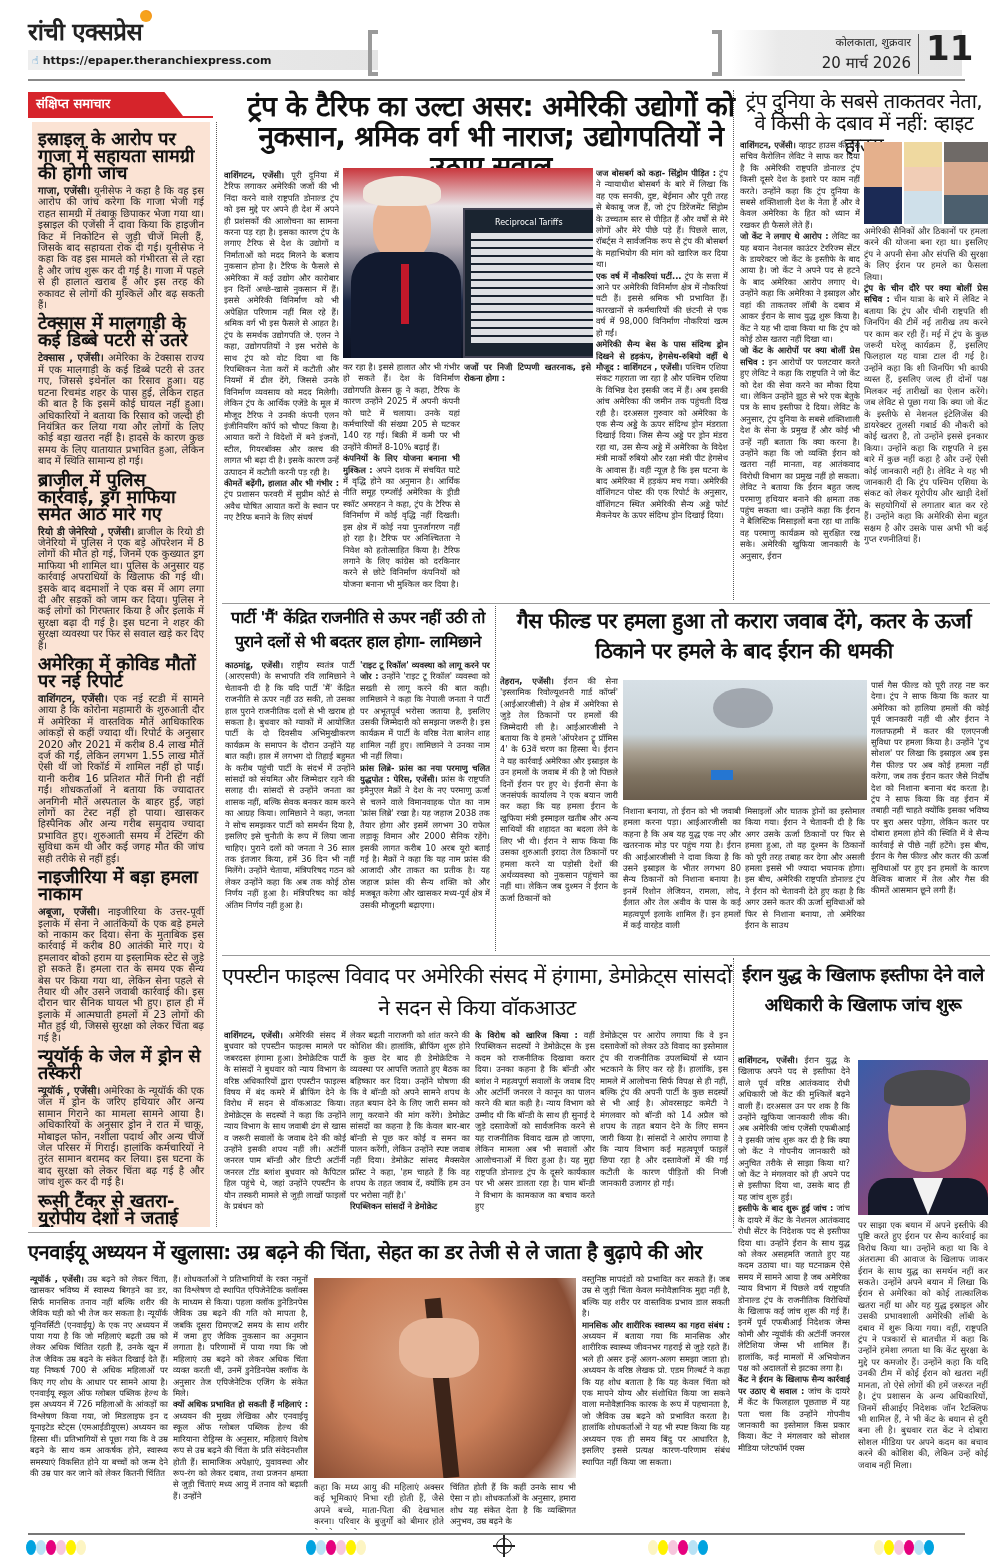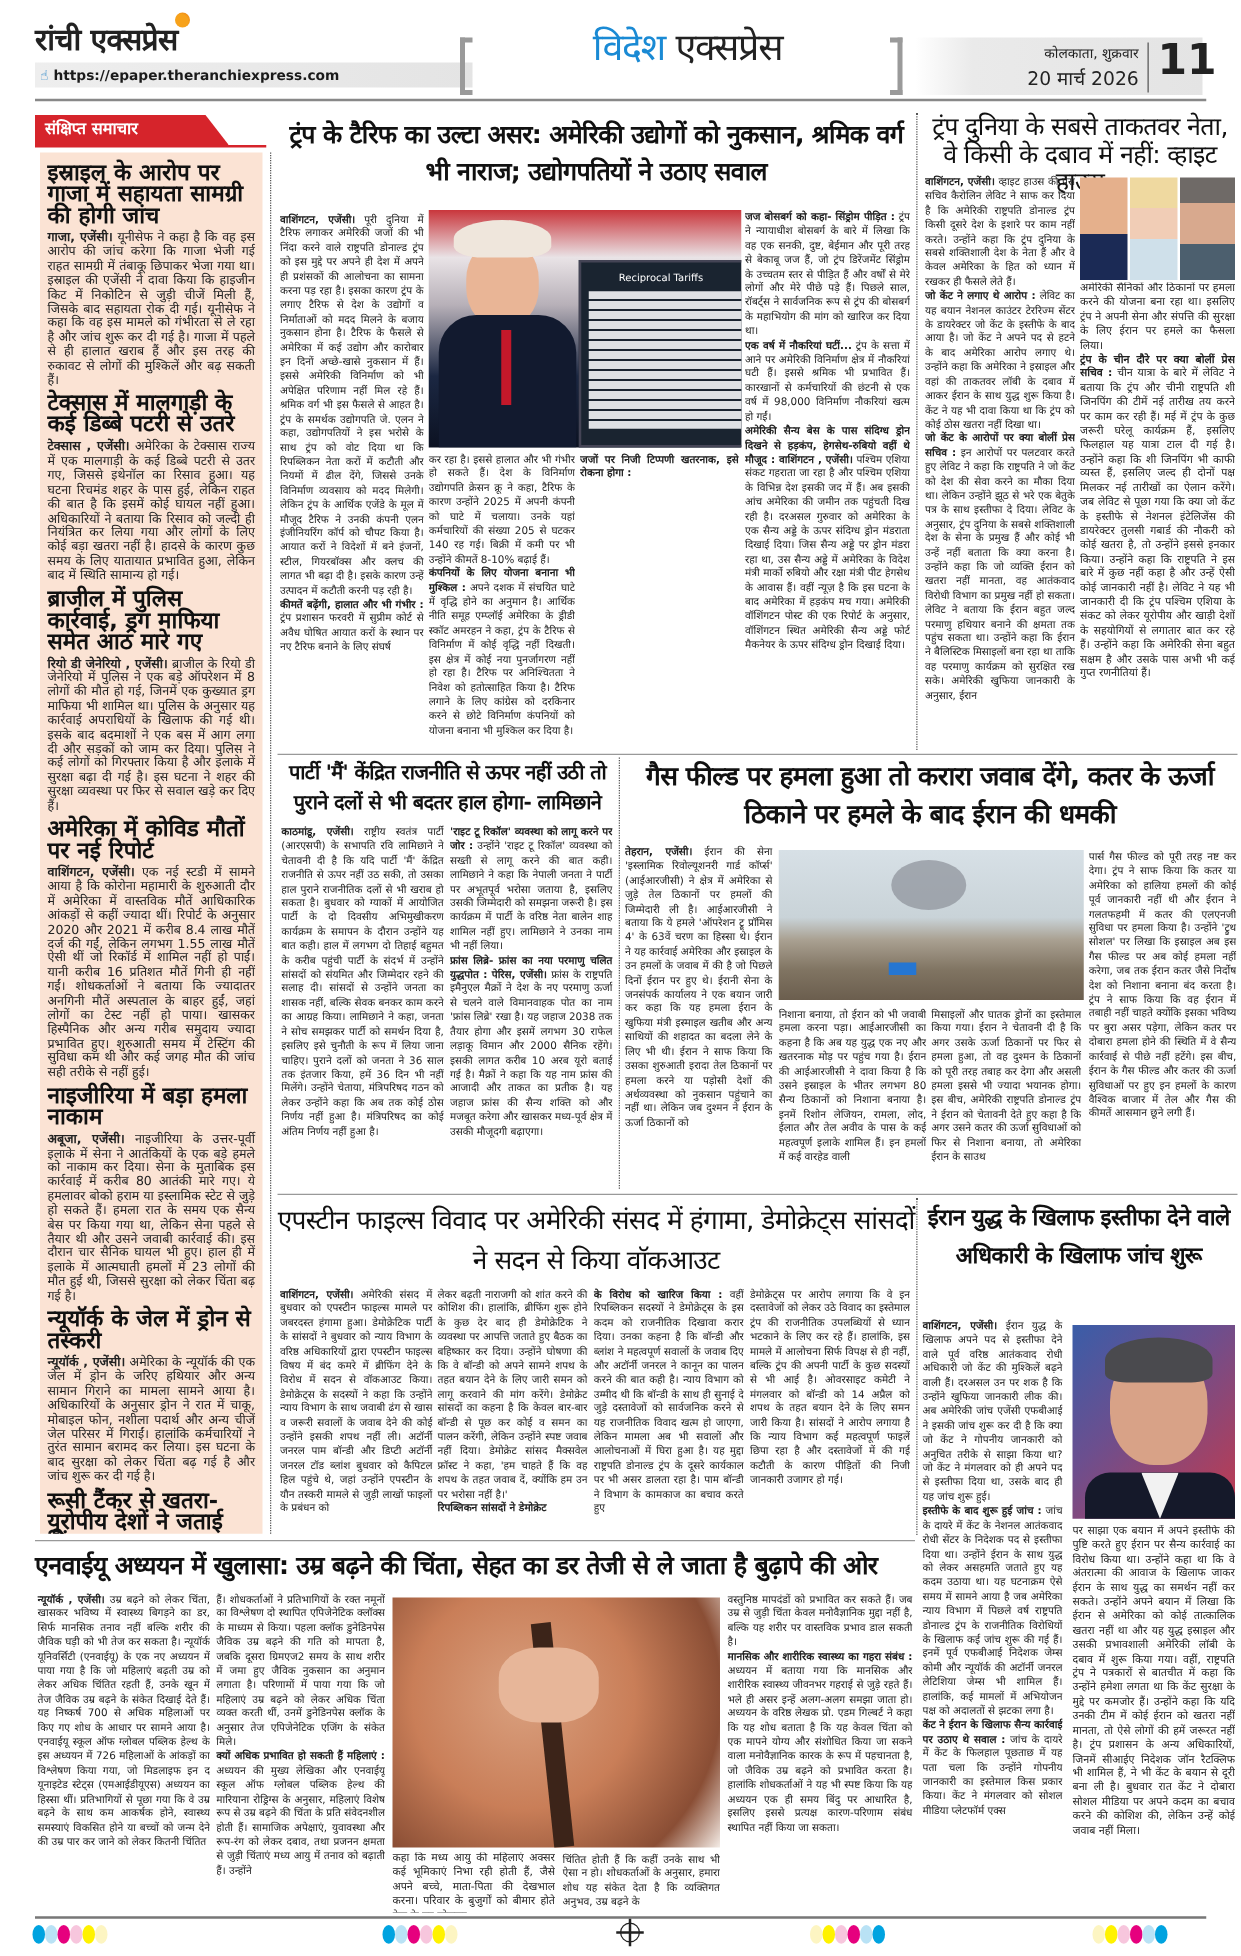--- a/index.html
+++ b/index.html
@@ -46,21 +46,20 @@
 </head>
 <body>
 
 <div class="abs masthead">
   <div class="abs logo"><span>रांची एक्सप्रेस</span><span class="sun"></span></div>
   <div class="abs url-row">
       <span class="ic">☝</span>
       <span>https://epaper.theranchiexpress.com</span>
     </div>
   <div class="abs bracket bl"></div>
-  <div class="abs section-title"><span class="a">विदेश</span><span class="b"> एक्सप्रेस</span></div>
   <div class="abs bracket br"></div>
   <div class="abs datebox"></div>
   <div class="abs city">कोलकाता, शुक्रवार</div>
   <div class="abs date">20 मार्च 2026</div>
   <div class="abs vsep"></div>
   <div class="abs pageno">11</div>
 </div>
 <div class="abs topline"></div>
 
 <div class="abs brief-tab">संक्षिप्त समाचार</div>
@@ -95,21 +94,21 @@
       <div class="bt"><b>मास्को, एजेंसी।</b><span> यूरोप के पांच देशों ने एक रूसी टैंकर को लेकर चिंता जताई है, जो भूमध्य सागर में बिना चालक के बह रहा है। यह जहाज तरलीकृत गैस लेकर जा रहा था और हाल ही में हमले में क्षतिग्रस्त हो गया। नेताओं ने चेतावनी दी है कि इससे बड़ा पर्यावरणीय खतरा पैदा हो सकता है और विस्फोट का भी डर है। इसलिए यूरोपीय संघ से तुरंत कार्रवाई की मांग की गई है।</span></div>
     </div>
   <div>
       <div class="bh">अमेरिका के भीषण जंगल की आग</div>
       <div class="bt"><b>वाशिंगटन, एजेंसी।</b><span> अमेरिका के नेब्रास्का राज्य में लगी जंगल की आग पर काबू पाने की कोशिशें सातवें दिन भी जारी हैं। इस आग में अब तक एक व्यक्ति की मौत हो चुकी है और हजारों वर्ग किलोमीटर जमीन जल चुकी है। तेज हवाओं के कारण आग तेजी से फैली, लेकिन अब मौसम थोड़ा शांत होने से राहत मिली है। फिर भी खतरा अभी पूरी तरह टला नहीं है और अधिकारियों ने लोगों को सतर्क रहने को कहा है।</span></div>
     </div>
 </div>
 <div class="abs vdiv" style="left:216px;top:122px;height:1105px"></div>
 
 <div>
-  <div class="abs h1" style="left:222px;top:92px;width:510px;font-size:20px;line-height:30px">ट्रंप के टैरिफ का उल्टा असर: अमेरिकी उद्योगों को नुकसान, श्रमिक वर्ग भी नाराज; उद्योगपतियों ने उठाए सवाल</div>
+  <div class="abs h1" style="left:236px;top:92px;width:510px;font-size:28px;line-height:30px">ट्रंप के टैरिफ का उल्टा असर: अमेरिकी उद्योगों को नुकसान, श्रमिक वर्ग भी नाराज; उद्योगपतियों ने उठाए सवाल</div>
   <div class="abs col" style="left:224px;top:170px;width:115px;height:430px"><b>वाशिंगटन, एजेंसी।</b><span> पूरी दुनिया में टैरिफ लगाकर अमेरिकी जजों की भी निंदा करने वाले राष्ट्रपति डोनाल्ड ट्रंप को इस मुद्दे पर अपने ही देश में अपने ही प्रशंसकों की आलोचना का सामना करना पड़ रहा है। इसका कारण ट्रंप के लगाए टैरिफ से देश के उद्योगों व निर्माताओं को मदद मिलने के बजाय नुकसान होना है। टैरिफ के फैसले से अमेरिका में कई उद्योग और कारोबार इन दिनों अच्छे-खासे नुकसान में हैं। इससे अमेरिकी विनिर्माण को भी अपेक्षित परिणाम नहीं मिल रहे हैं। श्रमिक वर्ग भी इस फैसले से आहत है। ट्रंप के समर्थक उद्योगपति जे. एलन ने कहा, उद्योगपतियों ने इस भरोसे के साथ ट्रंप को वोट दिया था कि रिपब्लिकन नेता करों में कटौती और नियमों में ढील देंगे, जिससे उनके विनिर्माण व्यवसाय को मदद मिलेगी। लेकिन ट्रंप के आर्थिक एजेंडे के मूल में मौजूद टैरिफ ने उनकी कंपनी एलन इंजीनियरिंग कॉर्प को चौपट किया है। आयात करों ने विदेशों में बने इंजनों, स्टील, गियरबॉक्स और क्लच की लागत भी बढ़ा दी है। इसके कारण उन्हें उत्पादन में कटौती करनी पड़ रही है।</span><br><span class="sh">कीमतें बढ़ेंगी, हालात और भी गंभीर :</span><span> ट्रंप प्रशासन फरवरी में सुप्रीम कोर्ट से अवैध घोषित आयात करों के स्थान पर नए टैरिफ बनाने के लिए संघर्ष</span></div>
   <div class="photo" style="left:343px;top:168px;width:250px;height:190px;background:linear-gradient(180deg,#c9363c 0%,#e9e3e6 20%,#b7b0b8 40%,#1b2742 70%,#0c1222 100%)">
     <div style="position:absolute;left:30px;top:24px;width:58px;height:70px;border-radius:45%;background:#e9b596"></div>
     <div style="position:absolute;left:20px;top:8px;width:78px;height:30px;border-radius:50% 50% 30% 30%;background:#efe6dc"></div>
     <div style="position:absolute;left:8px;top:84px;width:110px;height:106px;background:#121a2f;border-radius:30px 30px 0 0"></div>
     <div style="position:absolute;left:58px;top:96px;width:8px;height:60px;background:#c3182a"></div>
     <div style="position:absolute;left:120px;top:40px;width:152px;height:150px;background:#1a2430;border:2px solid #445">
       <div style="color:#fff;font-size:8px;padding:8px 0 0 30px">Reciprocal Tariffs</div>
       <div style="margin:6px 6px;height:110px;background:repeating-linear-gradient(180deg,#dfe1e4 0 6px,#1a2430 6px 8px)"></div>
     </div>

